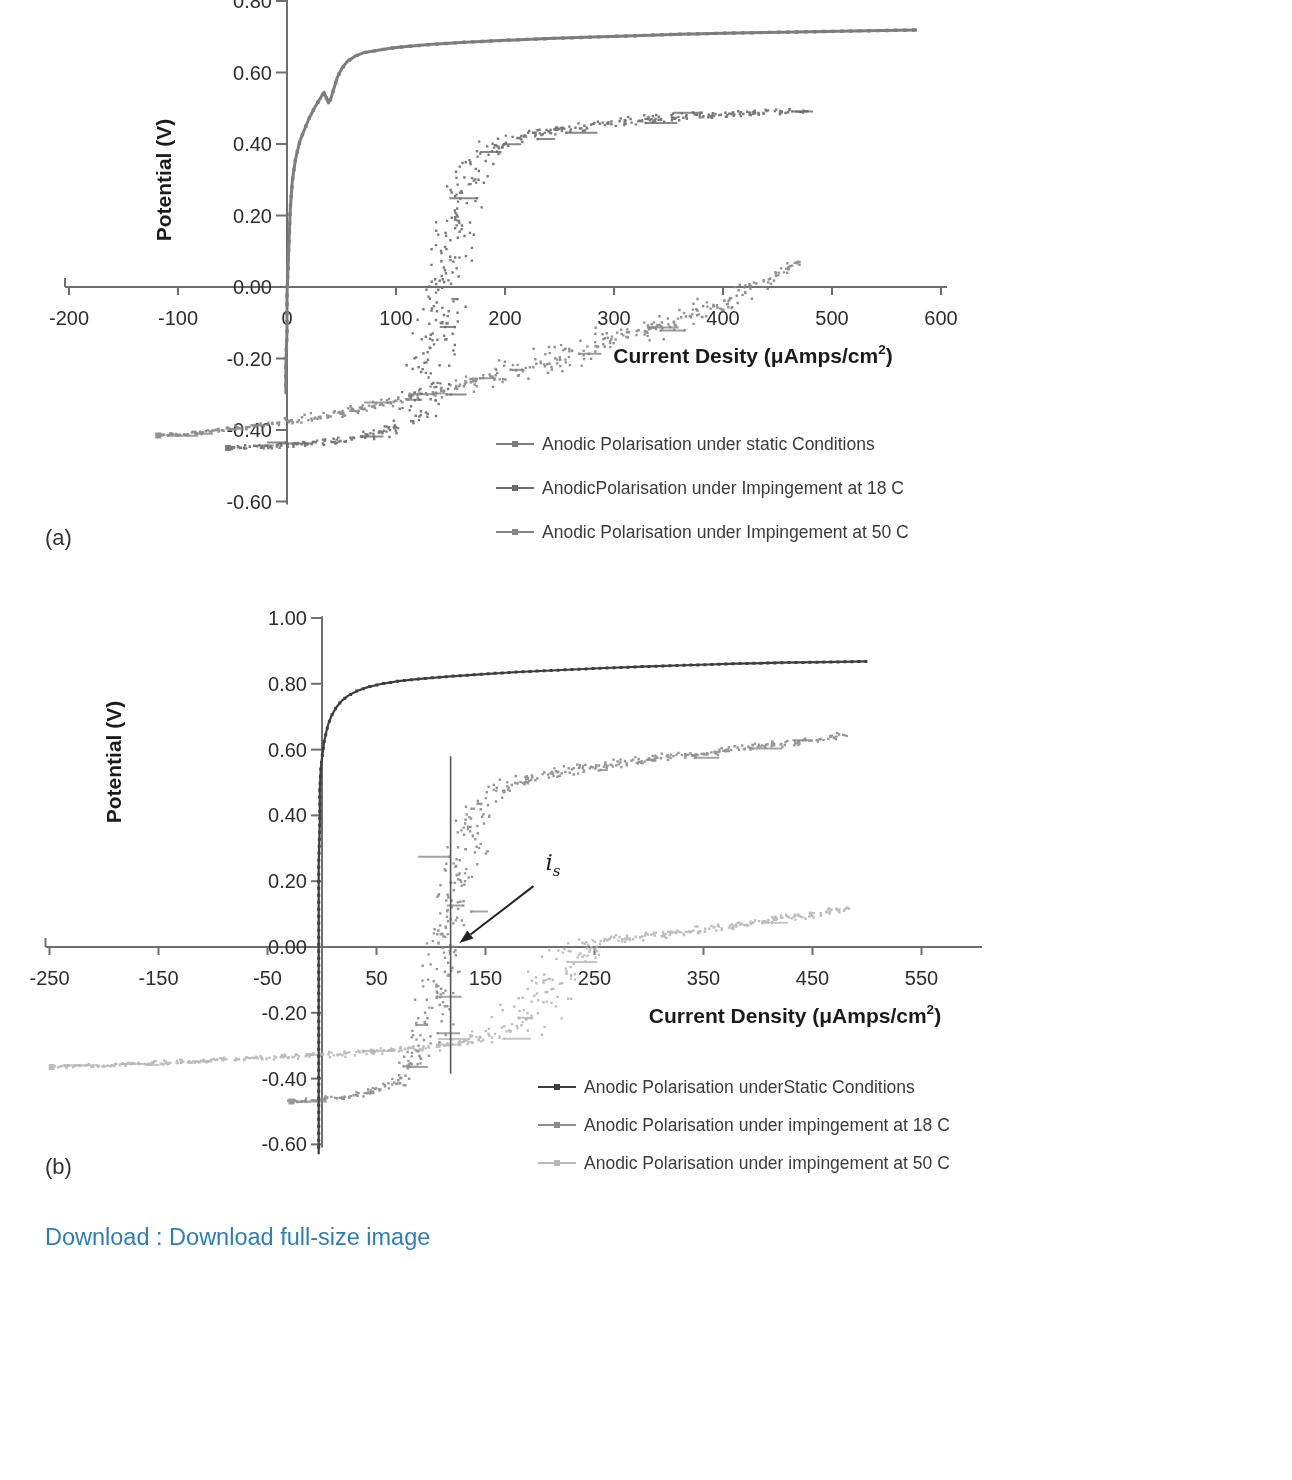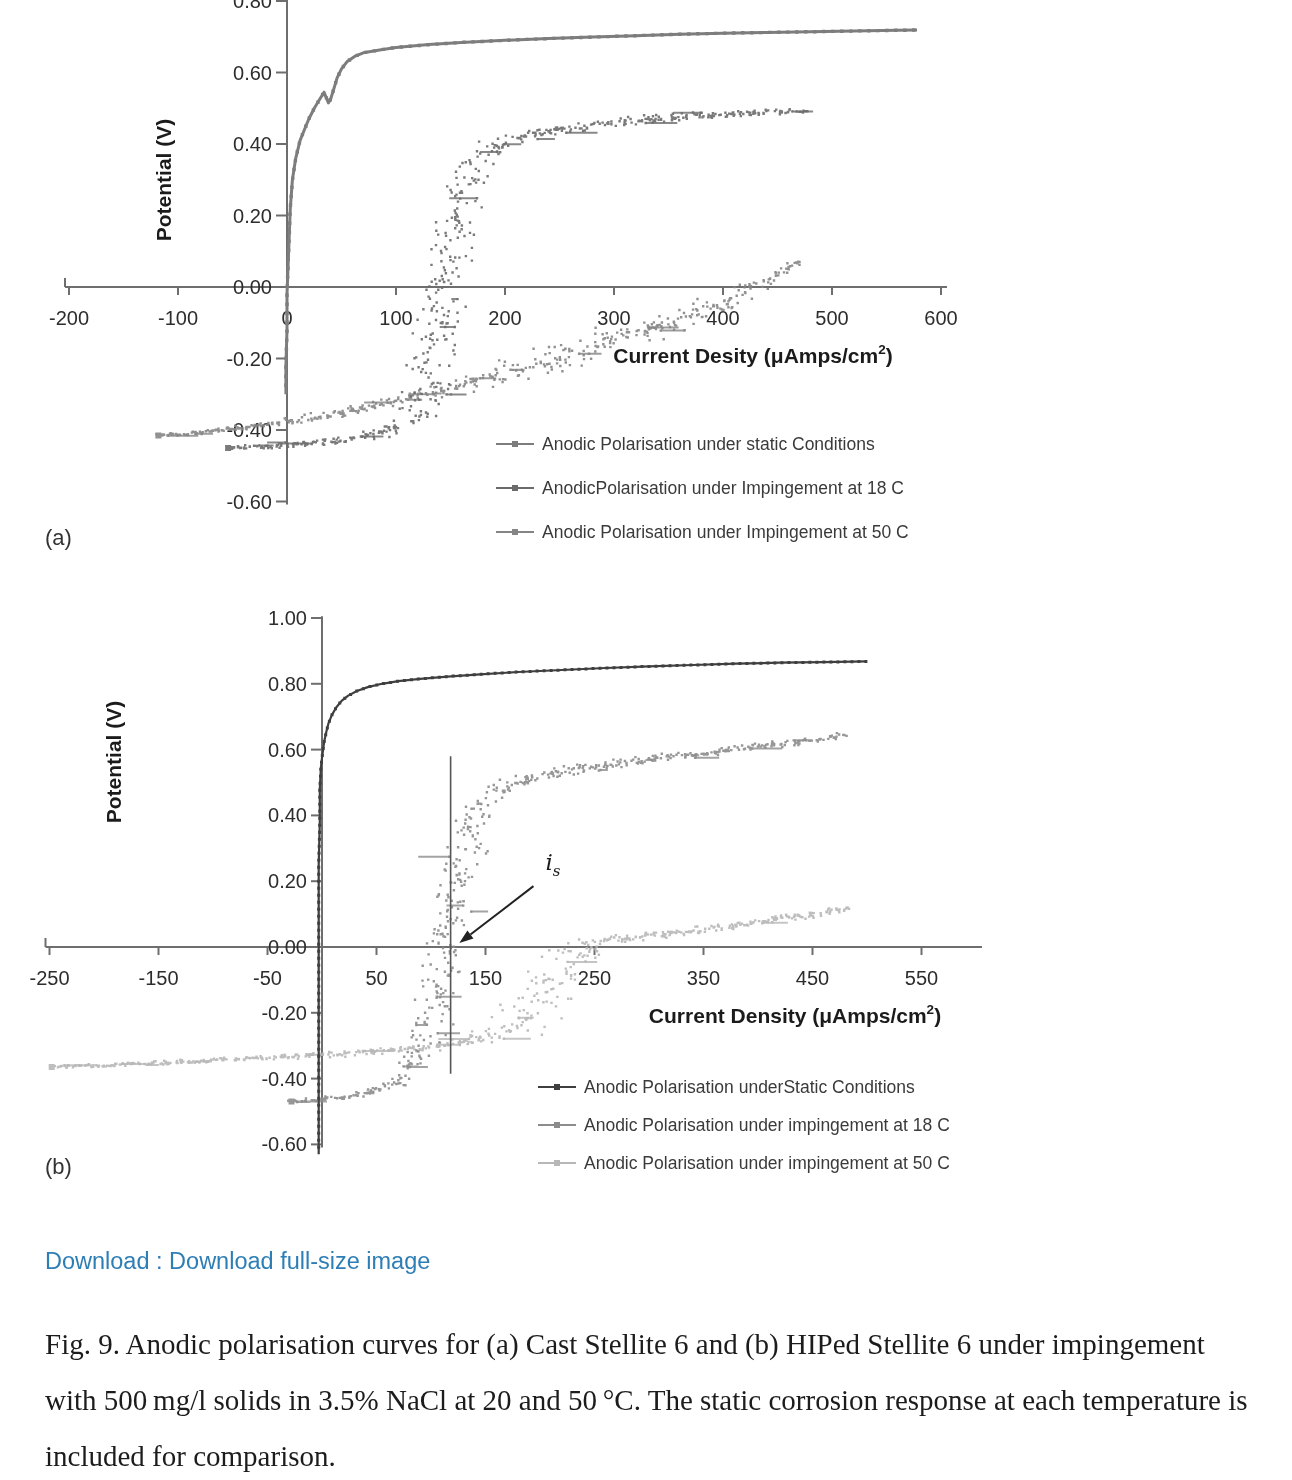--- a/index.html
+++ b/index.html
@@ -6,21 +6,21 @@
   .page{
     position:relative;
     width:1292px;
     height:1480px;
     background:#ffffff;
     overflow:hidden;
     font-family:"Liberation Sans", sans-serif;
   }
   #figure-svg{display:block;}
   .download-row{
-    margin:50px 0 0 45px;
+    margin:26px 0 0 45px;
     font-family:"Liberation Sans", sans-serif;
     font-size:23.5px;
     line-height:30px;
   }
   .download-link{
     color:#2e7eb6;
     text-decoration:none;
     cursor:pointer;
   }
   .caption{
@@ -155,14 +155,13 @@
         <rect x="554" y="1160" width="6" height="6" fill="#b7b7b7"></rect>
         <text x="584" y="1169" font-family="&quot;Liberation Sans&quot;, sans-serif" font-size="17.5" font-weight="normal" text-anchor="start" fill="#3a3a3a">Anodic Polarisation under impingement at 50 C</text>
         <text x="45" y="1174" font-family="&quot;Liberation Sans&quot;, sans-serif" font-size="22" font-weight="normal" text-anchor="start" fill="#333333">(b)</text>
       </g>
     </svg>
 
   <div class="download-row">
     <a class="download-link" href="#">Download : Download full-size image</a>
   </div>
 
-  <p class="caption">Fig. 9. Anodic polarisation curves for (a) Cast Stellite 6 and (b) HIPed Stellite 6 under impingement with 500 mg/l solids in 3.5% NaCl at 20 and 50 °C. The static corrosion response at each temperature is included for comparison.</p>
 </div>
 
 </body></html>

